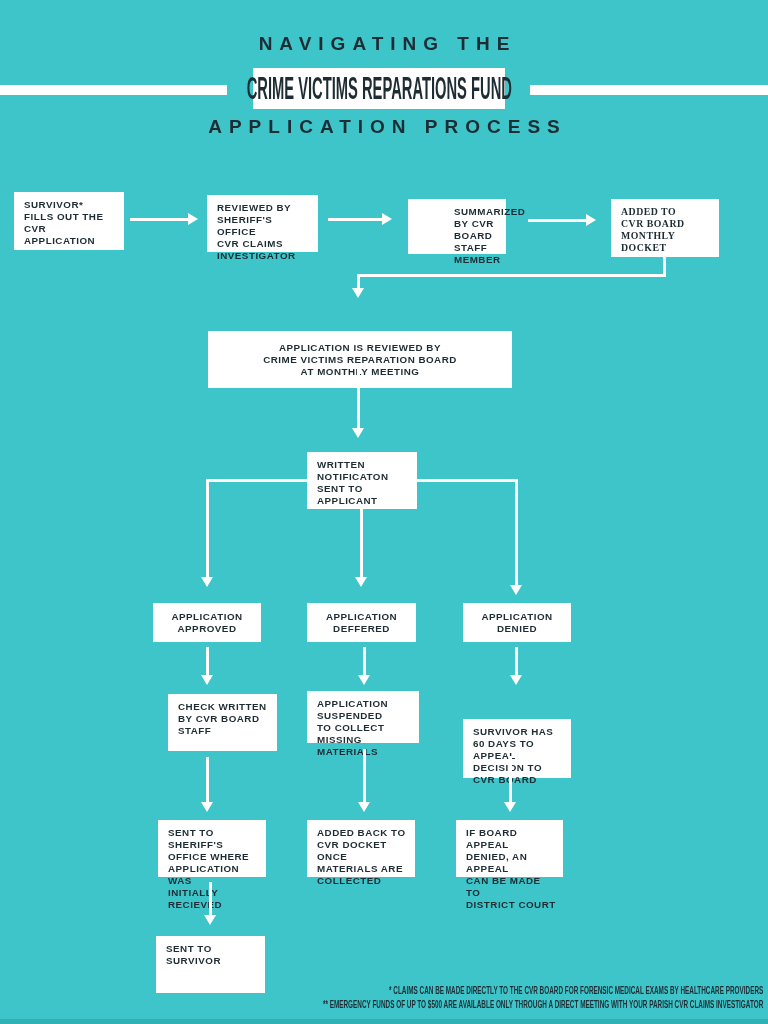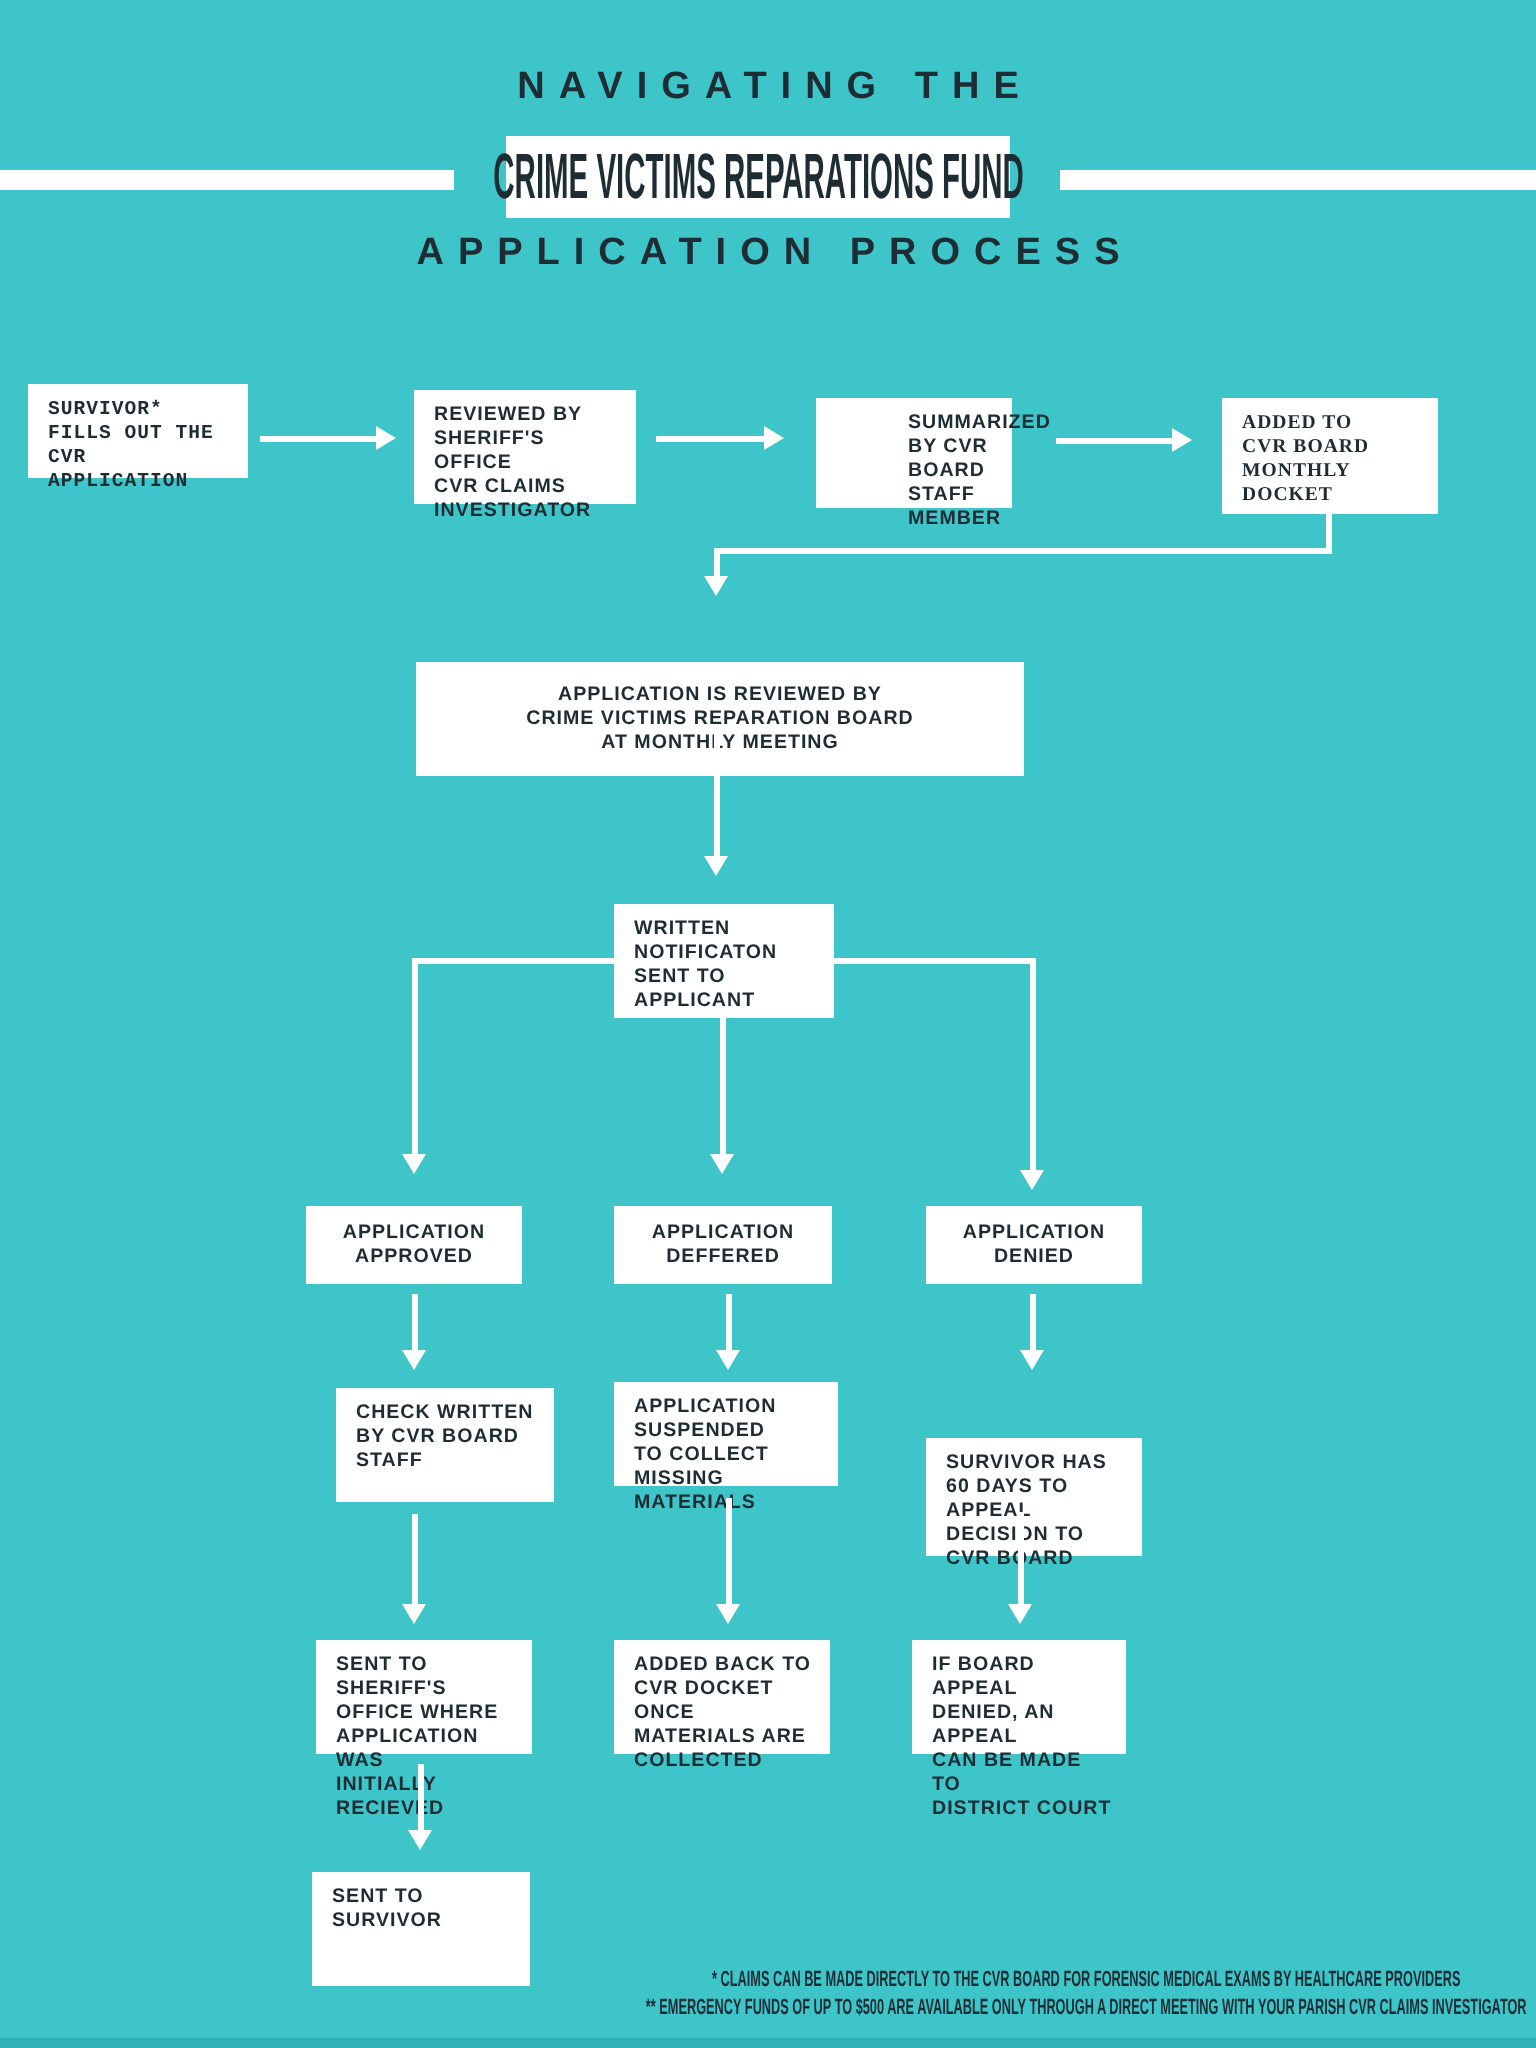--- a/index.html
+++ b/index.html
@@ -53,21 +53,21 @@
     border-left:6.5px solid transparent; border-right:6.5px solid transparent;
     border-top:10px solid var(--line);
   }
   .tri-right{
     position:absolute; width:0; height:0;
     border-top:6.5px solid transparent; border-bottom:6.5px solid transparent;
     border-left:10px solid var(--line);
   }
   
   .footnotes{
-    position:absolute; right:5px; top:984px; text-align:center; color:var(--ink);
+    position:absolute; right:5px; top:984px; text-align:right; color:var(--ink);
   }
   .footnote{
     font-weight:bold; font-size:11px; line-height:13.5px; white-space:nowrap;
     transform:scaleX(0.58); transform-origin:right center;
   }
   .bottom-edge{
     position:absolute; left:0; bottom:0; width:768px; height:5px; background:var(--edge);
   }
 </style>
 </head>
@@ -76,21 +76,21 @@
 <div id="canvas">
 
   <div class="heading" style="top:33px;">NAVIGATING THE</div>
   <div class="bar left"></div>
   <div class="bar right"></div>
   <div class="banner">
     <div class="banner-text">CRIME VICTIMS REPARATIONS FUND</div>
   </div>
   <div class="heading" style="top:116px;">APPLICATION PROCESS</div>
 
-  <div class="node" style="left:14px;top:192px;width:110px;height:47px;font-family:Liberation Mono, monospace;">SURVIVOR*
+  <div class="node" style="left:14px;top:192px;width:110px;height:58px;">SURVIVOR*
 FILLS OUT THE
 CVR APPLICATION</div>
   <div class="node" style="left:207px;top:195px;width:111px;height:57px;">REVIEWED BY
 SHERIFF'S OFFICE
 CVR CLAIMS
 INVESTIGATOR</div>
   <div class="node" style="left:408px;top:199px;width:98px;height:55px;padding-left:46px;">SUMMARIZED
 BY CVR BOARD
 STAFF MEMBER</div>
   <div class="node" style="left:611px;top:199px;width:108px;height:58px;font-family:Liberation Serif, serif;">ADDED TO

